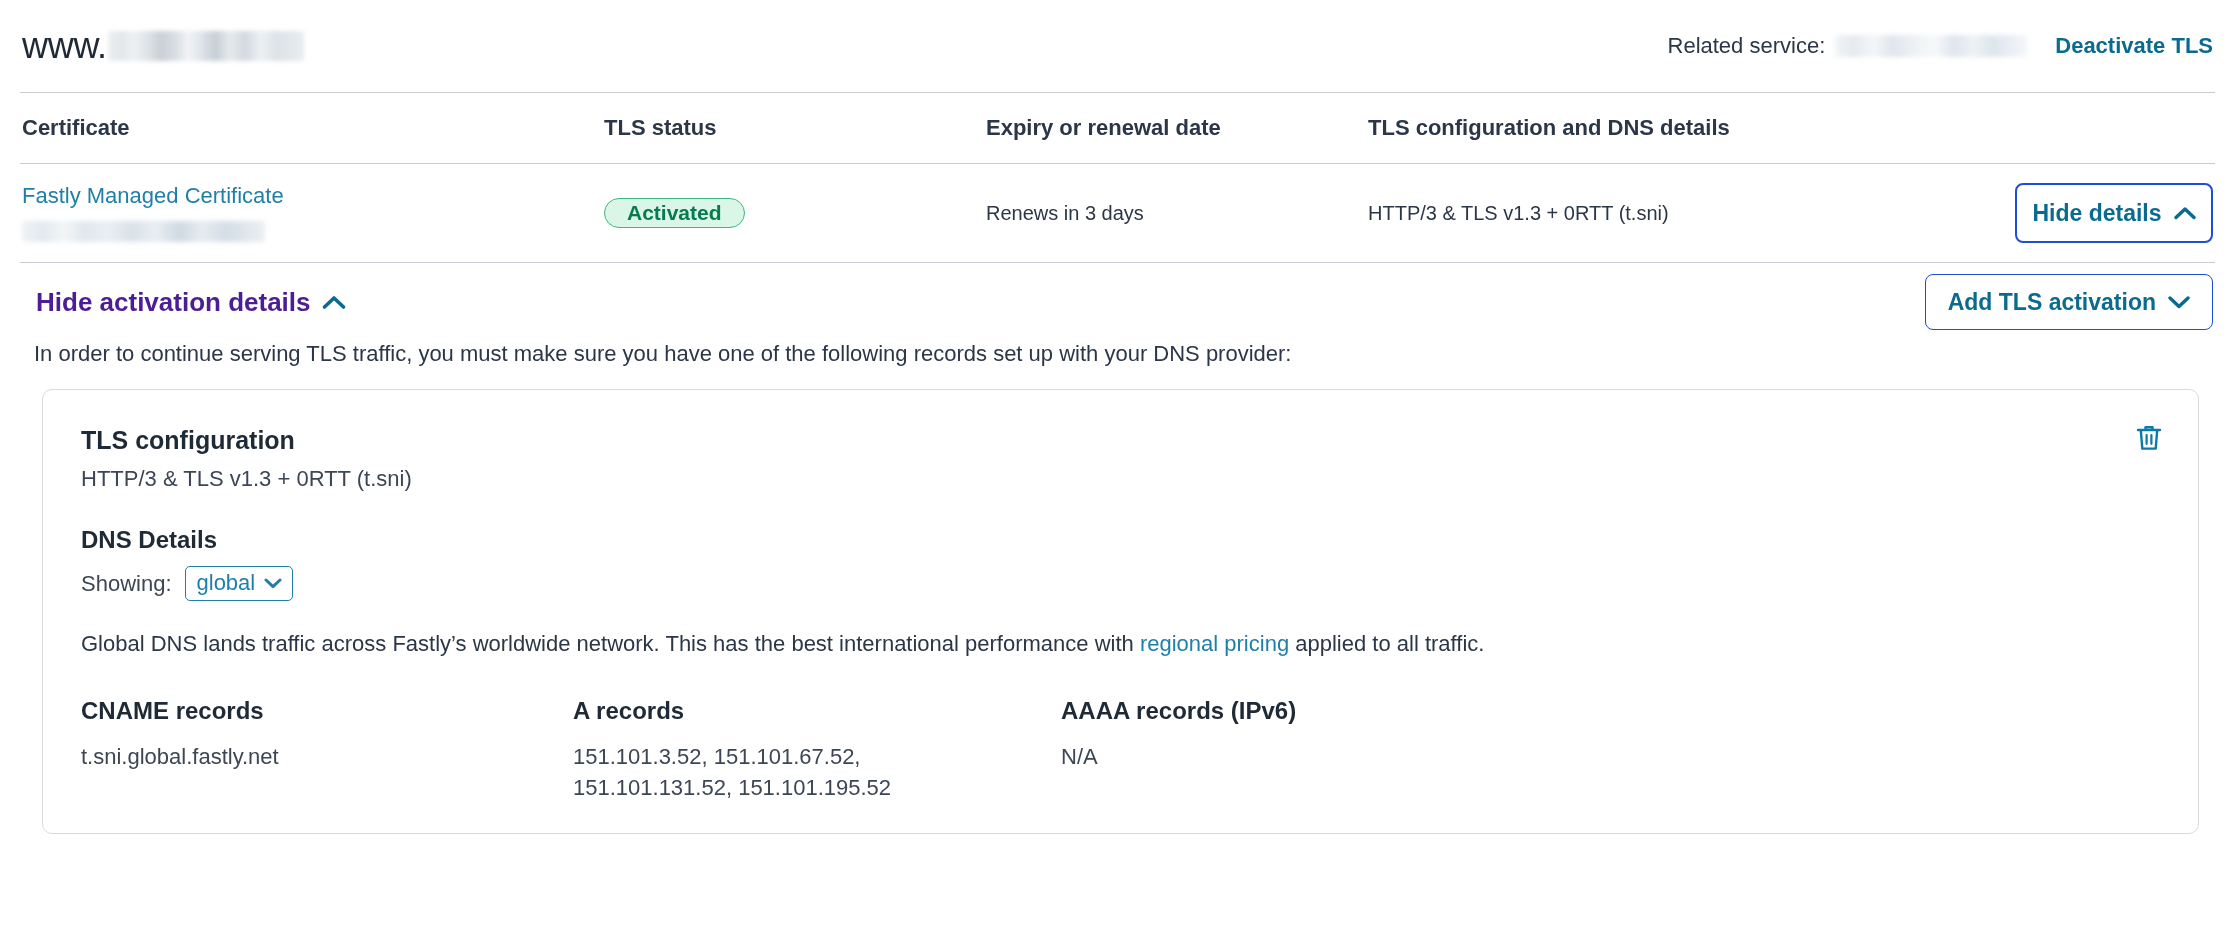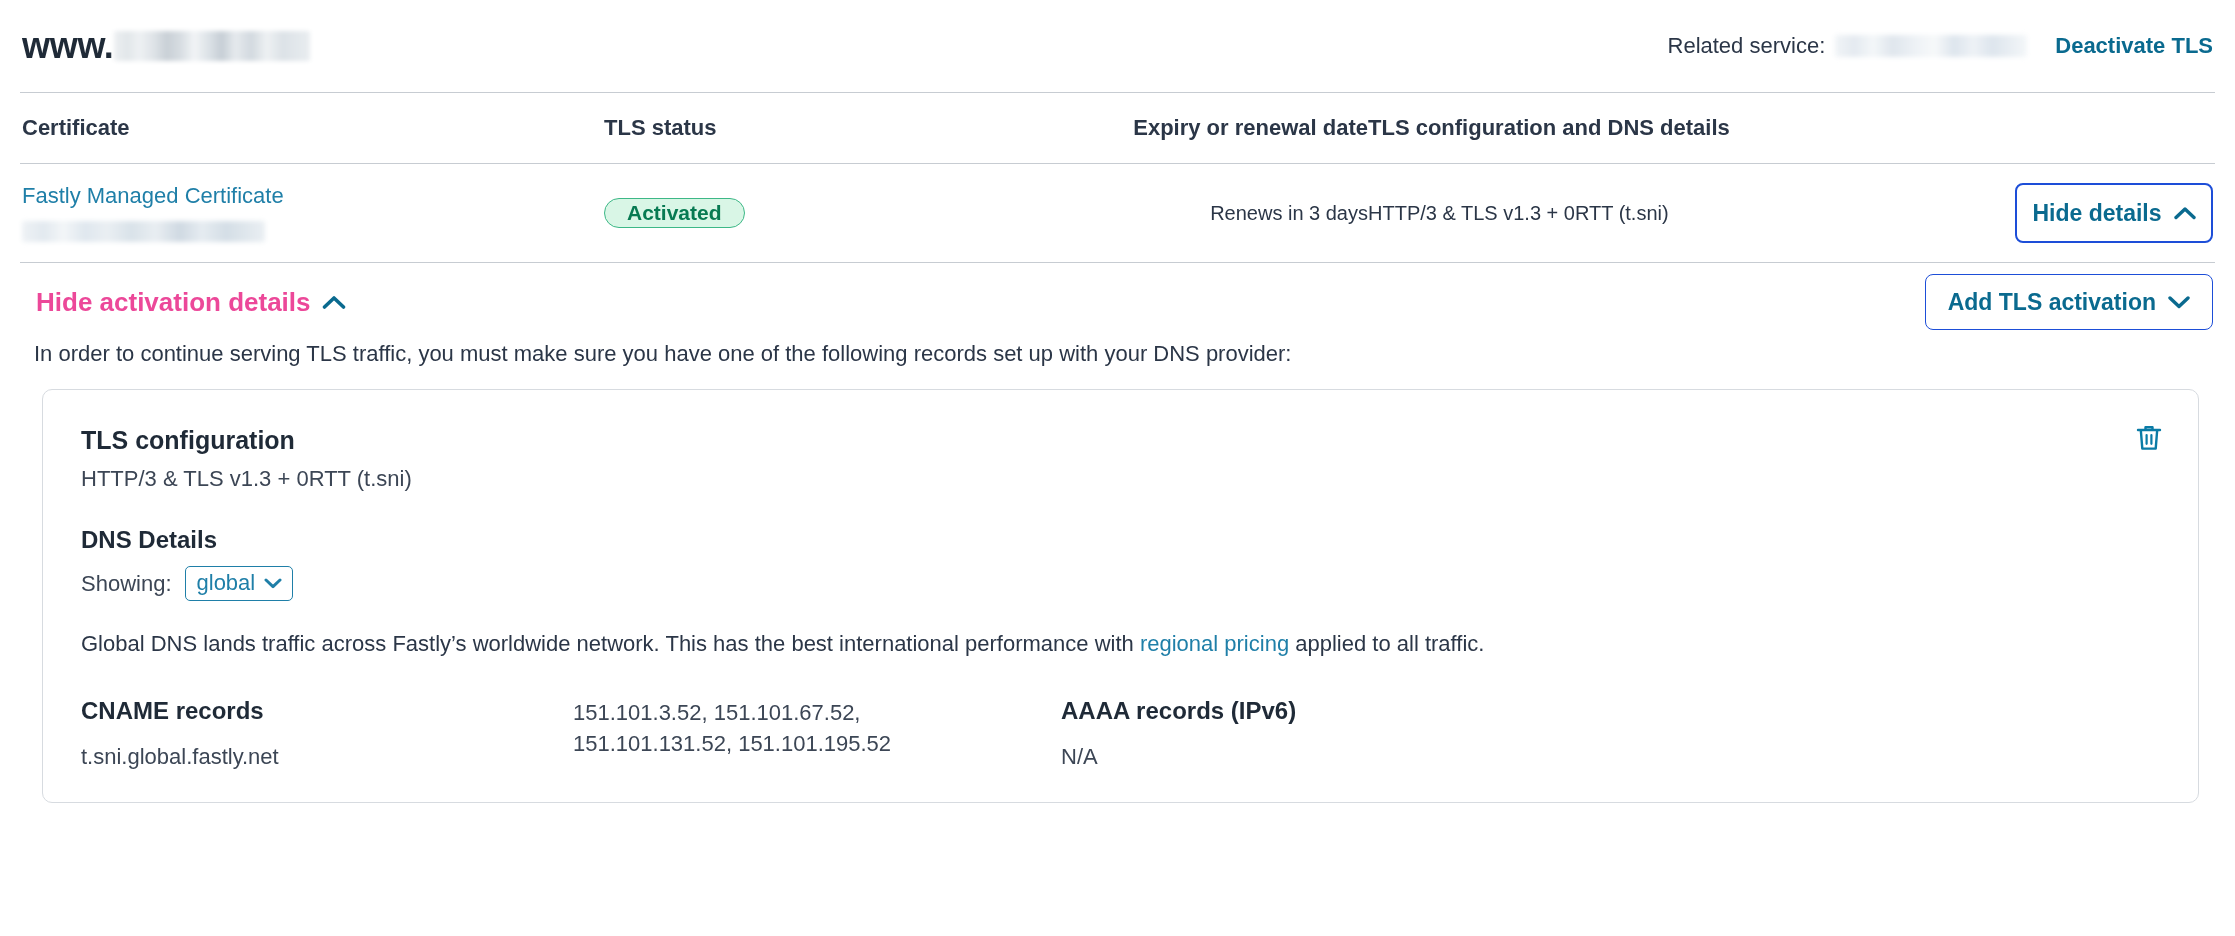--- a/index.html
+++ b/index.html
@@ -26,21 +26,21 @@
   
   .header {
     position: relative;
     height: 92px;
     padding: 0 22px;
     display: flex;
     align-items: center;
   }
   .domain-title {
     font-size: 36px;
-    font-weight: bold;
+    font-weight: normal;
     letter-spacing: -0.3px;
     color: #1f2a37;
     display: flex;
     align-items: center;
     white-space: nowrap;
   }
   .redacted {
     display: inline-block;
     border-radius: 2px;
     background:
@@ -101,21 +101,21 @@
     display: flex;
     align-items: center;
     padding: 0 22px;
     height: 70px;
     font-size: 22px;
     font-weight: bold;
     color: #2b3647;
   }
   .col-cert      { width: 582px; flex: none; }
   .col-status    { width: 382px; flex: none; }
-  .col-expiry    { width: 382px; flex: none; text-align: right; }
+  .col-expiry    { width: 382px; flex: none; }
   .col-config    { flex: 1 1 auto; }
   .col-action    { width: 200px; flex: none; }
 
   .table-row {
     display: flex;
     align-items: center;
     padding: 0 22px;
     min-height: 98px;
     font-size: 22px;
   }
@@ -185,21 +185,21 @@
     display: flex;
     align-items: center;
     height: 78px;
   }
   .hide-activation {
     display: inline-flex;
     align-items: center;
     gap: 11px;
     font-size: 26px;
     font-weight: bold;
-    color: #ec4899;
+    color: #4c1d95;
     background: none;
     border: none;
     padding: 0;
     margin-left: 14px;
     font-family: "Liberation Sans", sans-serif;
     cursor: pointer;
   }
   .btn-add-activation {
     margin-left: auto;
     border-width: 1.5px;
@@ -412,20 +412,21 @@
       </div>
 
       <p class="card-para"><span>Global DNS lands traffic across Fastly’s worldwide network. This has the best international performance with </span><a class="inline-link" href="#">regional pricing</a><span> applied to all traffic.</span></p>
 
       <div class="records">
         <div class="rec-col-1">
           <h4 class="rec-title">CNAME records</h4>
           <p class="rec-value">t.sni.global.fastly.net</p>
         </div>
         <div class="rec-col-2">
+          <h4 class="rec-title">A records</h4>
           <p class="rec-value">151.101.3.52, 151.101.67.52, 151.101.131.52, 151.101.195.52</p>
         </div>
         <div class="rec-col-3">
           <h4 class="rec-title">AAAA records (IPv6)</h4>
           <p class="rec-value">N/A</p>
         </div>
       </div>
 
     </div>
   </div>

